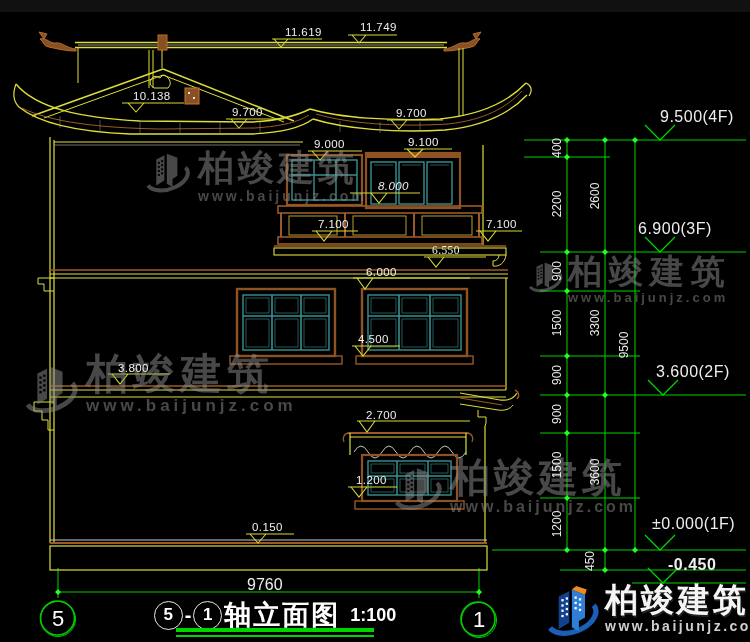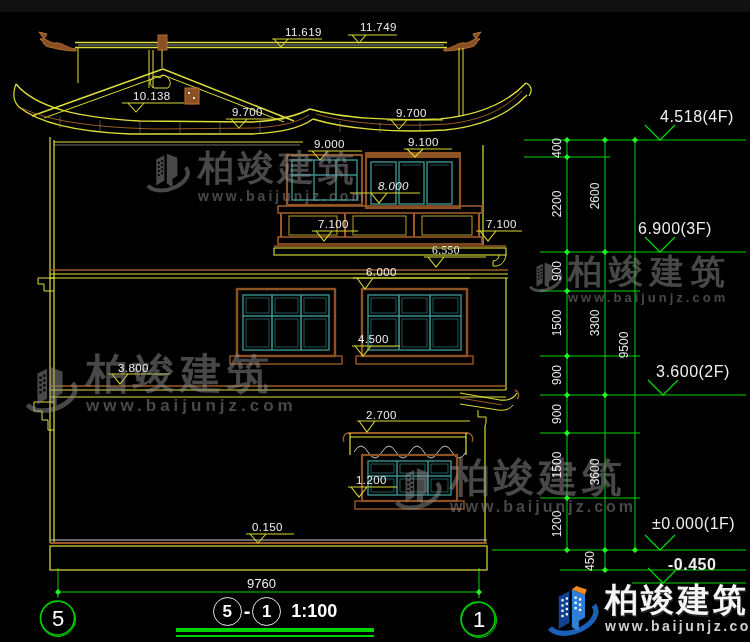--- a/index.html
+++ b/index.html
@@ -5,21 +5,21 @@
   html,body{margin:0;padding:0;background:#111;}
   #stage{position:relative;width:750px;height:642px;background:#000;overflow:hidden;
          font-family:"Liberation Sans","DejaVu Sans",sans-serif;margin-top:12px;}
   #linework{position:absolute;left:0;top:0;z-index:1;}
   .lbl{position:absolute;color:#efefef;font-size:11.5px;line-height:12px;letter-spacing:.4px;
        white-space:nowrap;z-index:3;}
   .lblR{position:absolute;color:#eeeeee;font-size:16px;line-height:17px;letter-spacing:.5px;
         white-space:nowrap;z-index:3;}
   .dimv{position:absolute;color:#e9e9e9;font-size:12px;white-space:nowrap;z-index:3;
         transform:translate(-50%,-50%) rotate(-90deg);}
-  .total-dim{position:absolute;color:#eeeeee;font-size:13px;z-index:3;}
+  .total-dim{position:absolute;color:#eeeeee;font-size:16px;z-index:3;}
   .axis-circle{position:absolute;width:34px;height:34px;border:1.6px solid #00cc00;border-radius:50%;
         color:#fff;font-size:22px;display:flex;align-items:center;justify-content:center;z-index:3;}
   .title-row{position:absolute;left:140px;top:585px;width:270px;display:flex;align-items:center;
         justify-content:center;color:#fff;z-index:4;}
   .tcircle{width:27px;height:27px;border:1.8px solid #e8e8e8;border-radius:50%;display:flex;
         align-items:center;justify-content:center;font-size:17px;font-weight:bold;flex:0 0 auto;}
   .tdash{font-size:20px;font-weight:bold;margin:0 2px;}
   .tname{font-size:27px;font-weight:bold;letter-spacing:2px;margin-left:2px;}
   .tscale{font-size:18px;font-weight:bold;margin-left:10px;}
   .underline-thick{position:absolute;left:176px;top:616px;width:198px;height:4px;background:#00d400;z-index:4;}
@@ -269,21 +269,21 @@
 <div class="lbl" style="left:318px;top:206px;">7.100</div>
 <div class="lbl" style="left:486px;top:206px;">7.100</div>
 <div class="lbl" style="left:432px;top:232px;font-family:Liberation Serif, serif;">6.550</div>
 <div class="lbl" style="left:366px;top:254px;">6.000</div>
 <div class="lbl" style="left:358px;top:321px;">4.500</div>
 <div class="lbl" style="left:118px;top:350px;">3.800</div>
 <div class="lbl" style="left:366px;top:397px;">2.700</div>
 <div class="lbl" style="left:356px;top:462px;">1.200</div>
 <div class="lbl" style="left:252px;top:509px;">0.150</div>
 
-<div class="lblR" style="left:660px;top:96px;">4.518(4F)</div>
+<div class="lblR" style="left:660px;top:96px;">9.500(4F)</div>
 <div class="lblR" style="left:638px;top:208px;">6.900(3F)</div>
 <div class="lblR" style="left:656px;top:351px;">3.600(2F)</div>
 <div class="lblR" style="left:652px;top:503px;">±0.000(1F)</div>
 <div class="lblR neg-elev" style="left:668px;top:544px;font-weight:bold;">-0.450</div>
 
 <div class="dimv" style="left:557px;top:136px;">400</div>
 <div class="dimv" style="left:557px;top:192px;">2200</div>
 <div class="dimv" style="left:557px;top:259px;">900</div>
 <div class="dimv" style="left:557px;top:311px;">1500</div>
 <div class="dimv" style="left:557px;top:363px;">900</div>
@@ -305,20 +305,21 @@
     </div>
 
 <div class="title-row">
   <span class="tcircle">
         <span>5</span>
       </span>
   <span class="tdash">-</span>
   <span class="tcircle">
         <span>1</span>
       </span>
+  <span class="tname">轴立面图</span>
   <span class="tscale">1:100</span>
 </div>
 <div class="underline-thick"></div>
 <div class="underline-thin"></div>
 
 <div class="wm" style="left:140px;top:136px;">
   <svg class="wm-icon" width="52" height="52">
         <use href="#wmicon"></use>
       </svg>
   <div class="txt" style="margin-left:6px;">

